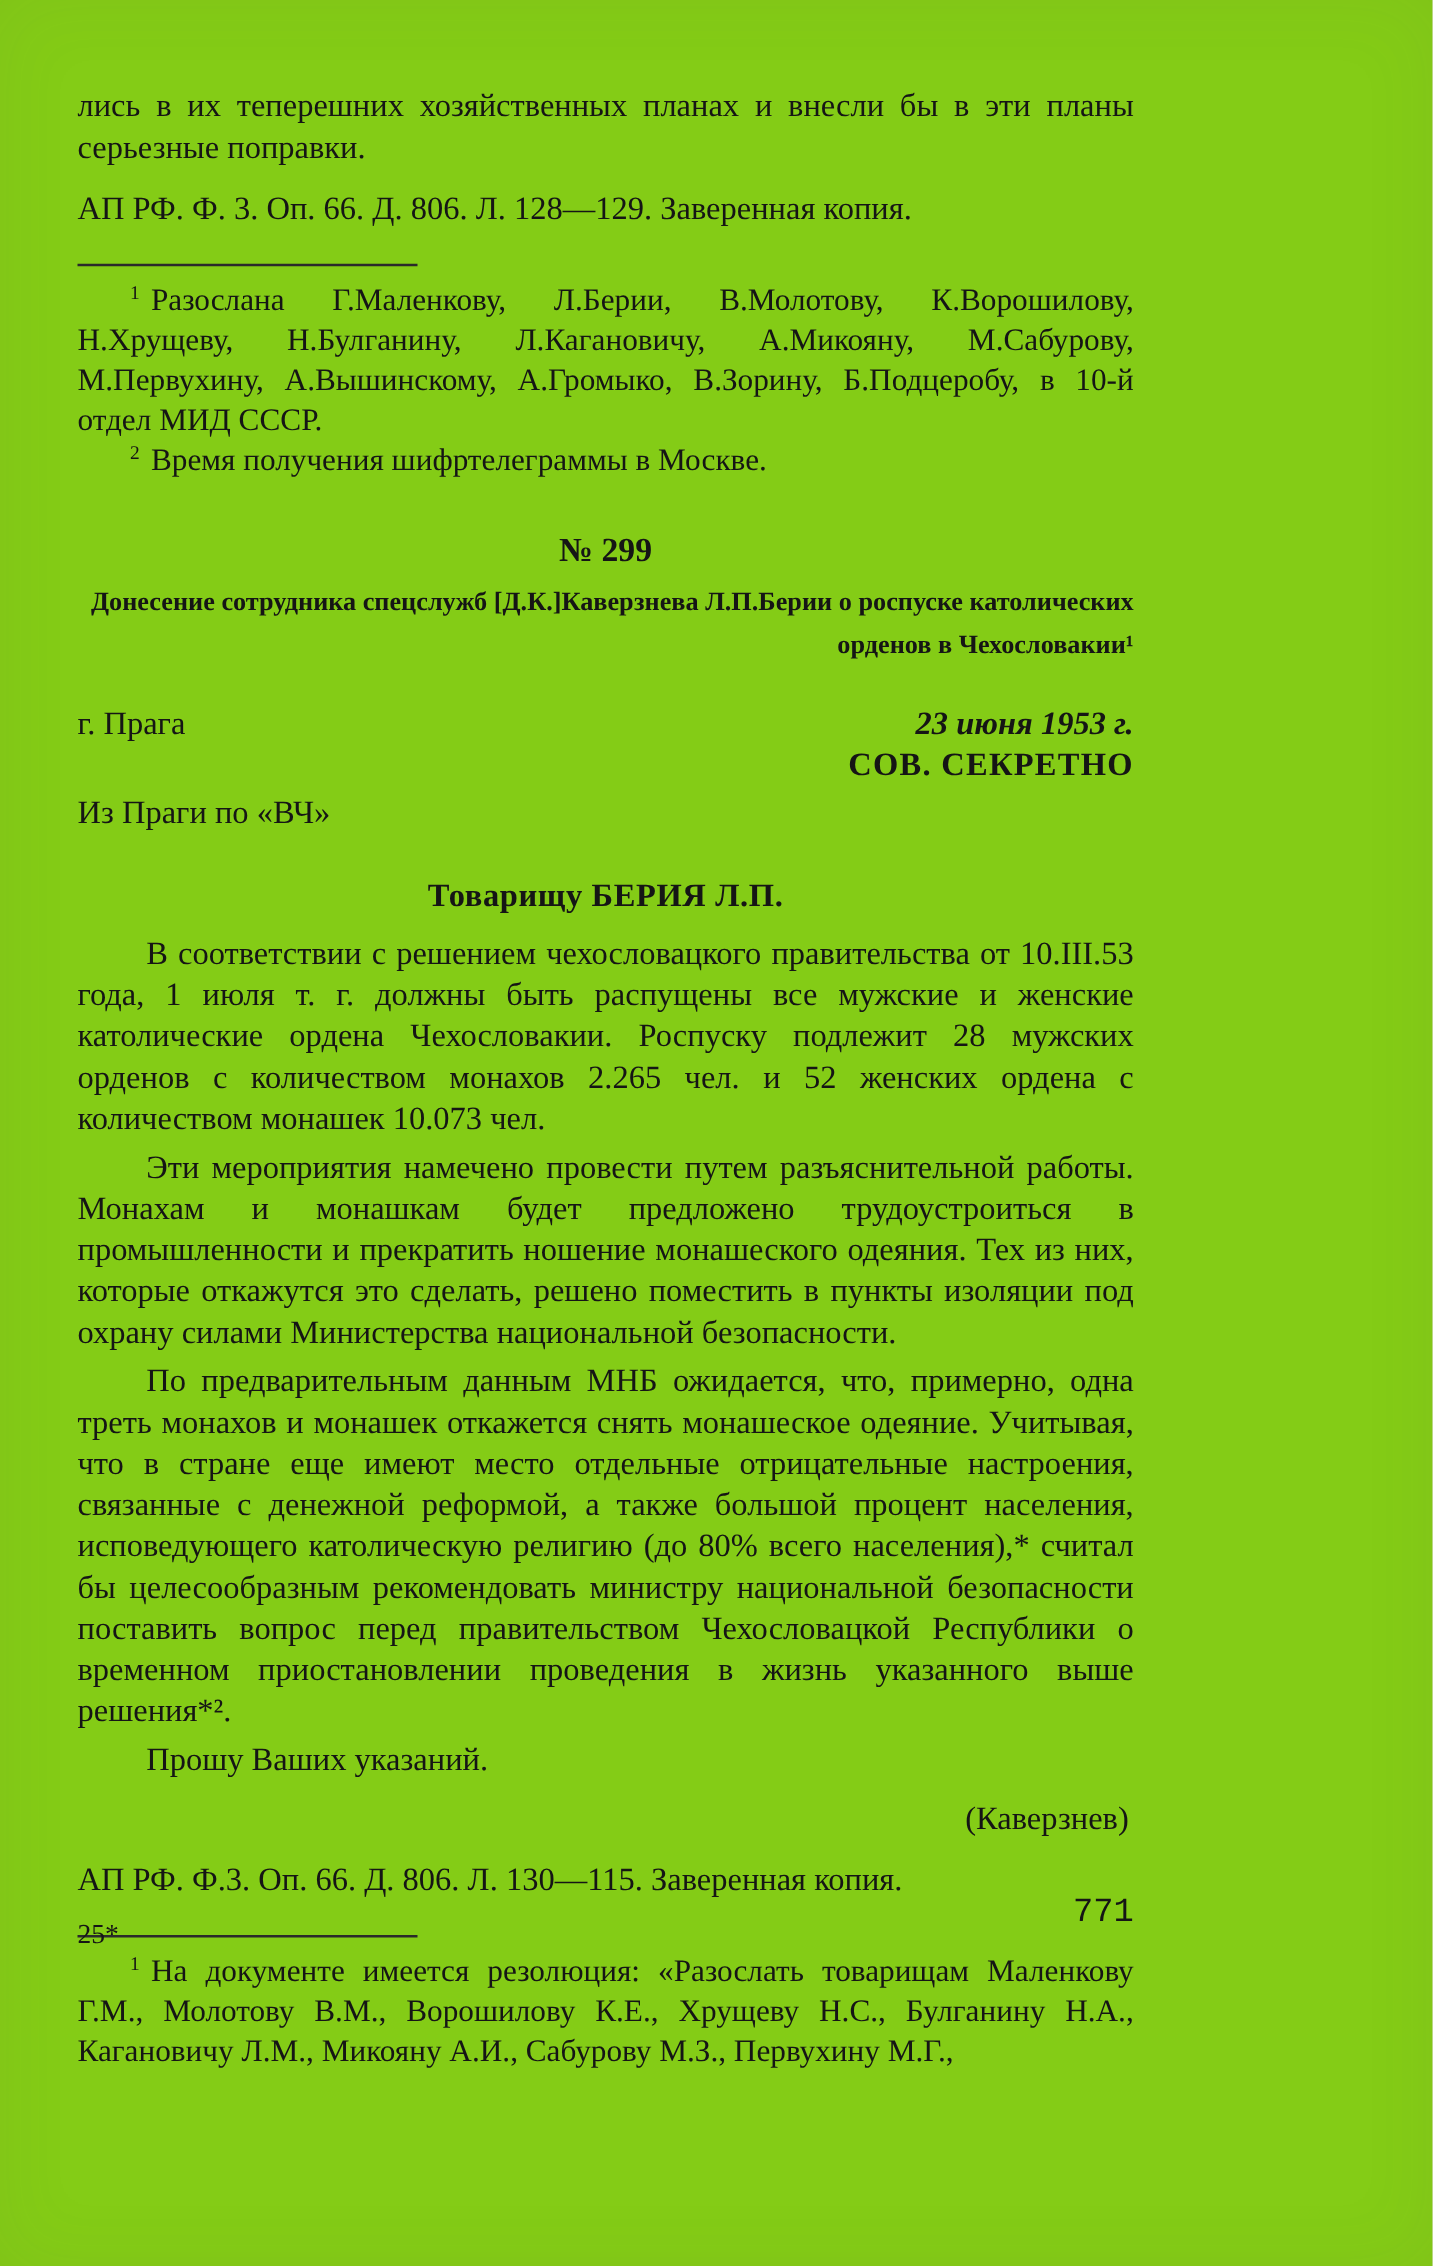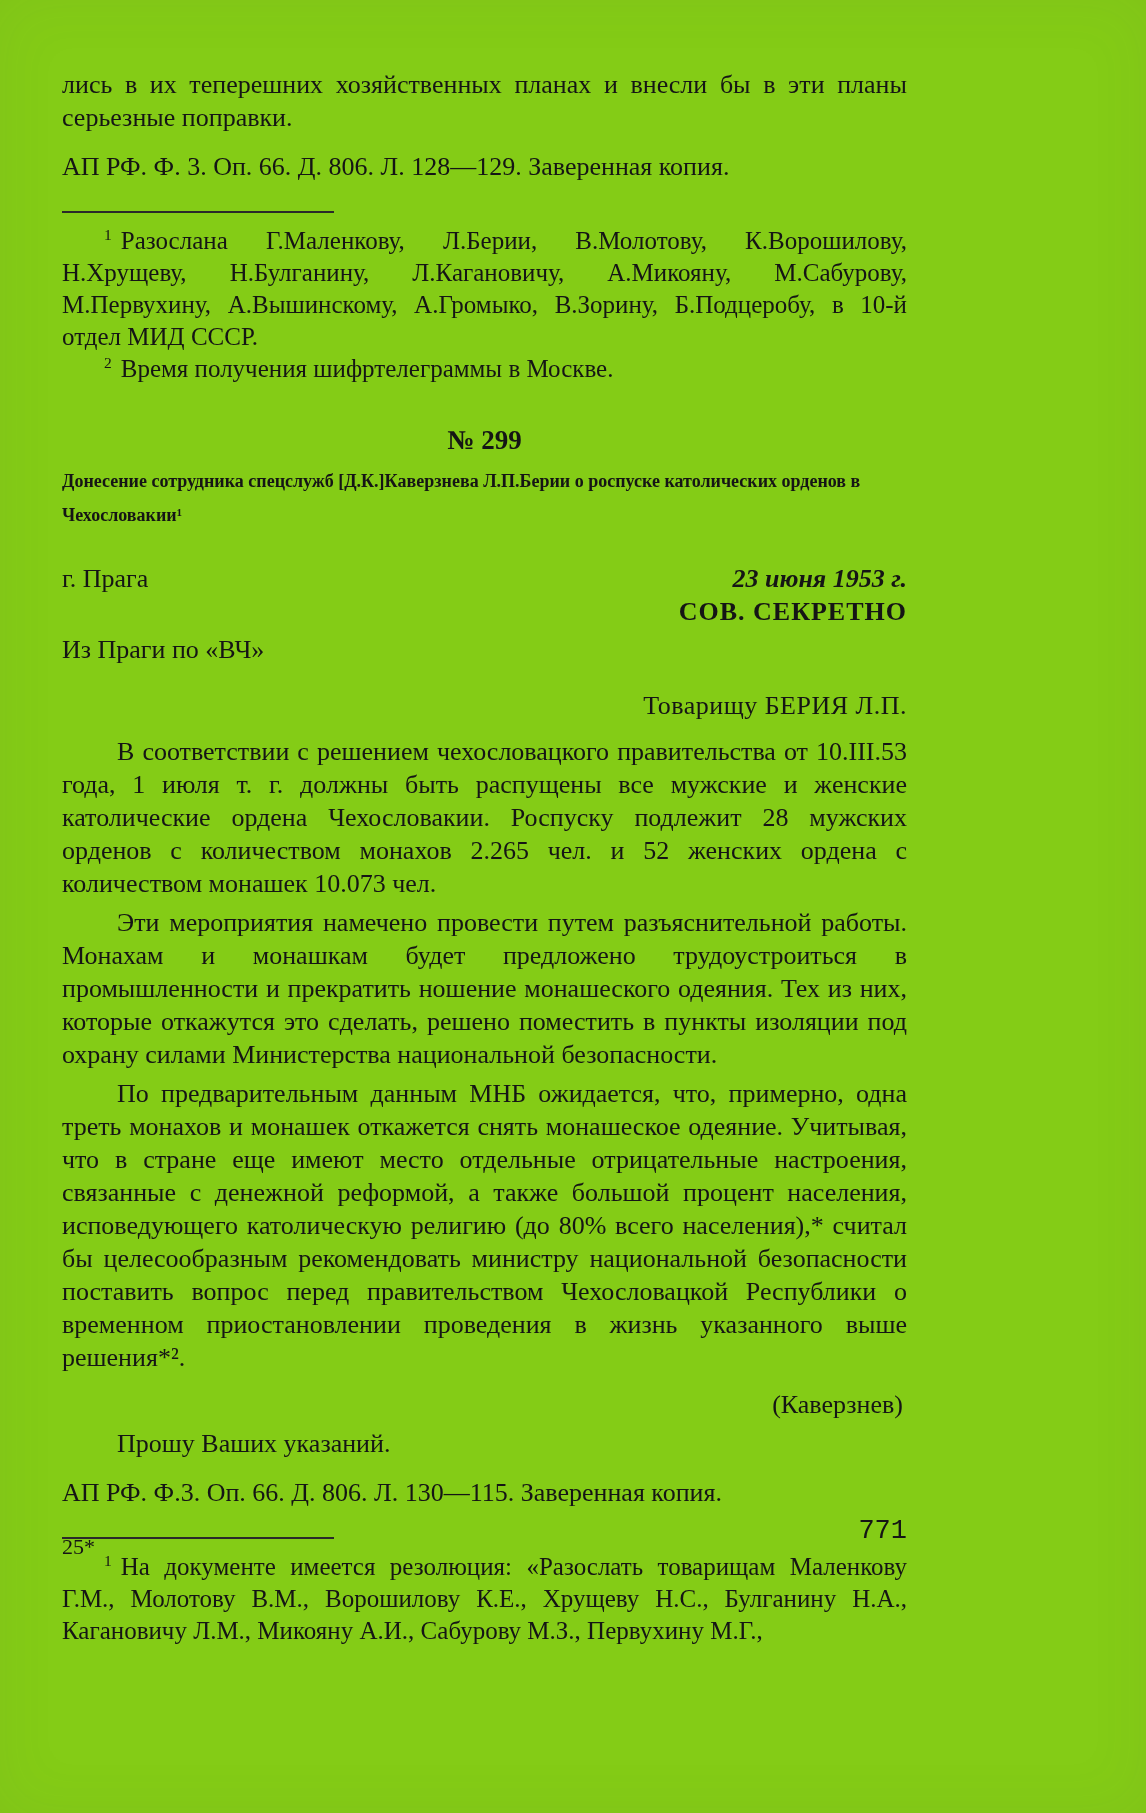--- a/index.html
+++ b/index.html
@@ -38,23 +38,23 @@
     text-indent: 42px;
   }
   sup.fn-marker { font-size: 0.62em; margin-right: 9px; line-height: 0; }
   .doc-number {
     text-align: center;
     font-weight: bold;
     font-size: 27px;
     margin-top: 40px;
   }
   .doc-title {
-    text-align: left;
+    text-align: right;
     font-weight: bold;
-    font-size: 18px;
+    font-size: 21px;
     line-height: 34px;
     margin-top: 8px;
   }
   .meta-row {
     display: flex;
     justify-content: space-between;
     align-items: baseline;
     margin-top: 30px;
     font-size: 26px;
     line-height: 33px;
@@ -62,24 +62,24 @@
   .date { font-style: italic; font-weight: bold; }
   .classification {
     text-align: right;
     font-weight: bold;
     font-size: 26px;
     line-height: 33px;
     letter-spacing: 1px;
   }
   .transmission { font-size: 26px; line-height: 33px; margin-top: 5px; }
   .addressee {
-    text-align: right;
-    font-weight: normal;
+    text-align: center;
+    font-weight: bold;
     font-size: 26px;
-    margin-top: 25px;
+    margin-top: 36px;
     letter-spacing: 0.5px;
   }
   .para { margin-top: 6px; }
   .para-first { margin-top: 14px; }
   .signature { text-align: right; margin-top: 14px; padding-right: 4px; }
   .page-footer {
     position: absolute;
     left: 62px;
     top: 1516px;
     width: 845px;
@@ -122,23 +122,23 @@
       </div>
       <p class="classification">СОВ. СЕКРЕТНО</p>
 
       <p class="transmission">Из Праги по «ВЧ»</p>
 
       <p class="addressee">Товарищу БЕРИЯ Л.П.</p>
 
       <p class="body just indent para para-first">В соответствии с решением чехословацкого правительства от 10.III.53 года, 1 июля т. г. должны быть распущены все мужские и женские католические ордена Чехословакии. Роспуску подлежит 28 мужских орденов с количеством монахов 2.265 чел. и 52 женских ордена с количеством монашек 10.073 чел.</p>
       <p class="body just indent para">Эти мероприятия намечено провести путем разъяснительной работы. Монахам и монашкам будет предложено трудоустроиться в промышленности и прекратить ношение монашеского одеяния. Тех из них, которые откажутся это сделать, решено поместить в пункты изоляции под охрану силами Министерства национальной безопасности.</p>
       <p class="body just indent para">По предварительным данным МНБ ожидается, что, примерно, одна треть монахов и монашек откажется снять монашеское одеяние. Учитывая, что в стране еще имеют место отдельные отрицательные настроения, связанные с денежной реформой, а также большой процент населения, исповедующего католическую религию (до 80% всего населения),* считал бы целесообразным рекомендовать министру национальной безопасности поставить вопрос перед правительством Чехословацкой Республики о временном приостановлении проведения в жизнь указанного выше решения*².</p>
+      <p class="body indent para">Прошу Ваших указаний.</p>
+
       <p class="body signature">(Каверзнев)</p>
-
-      <p class="body indent para">Прошу Ваших указаний.</p>
 
       <p class="body archive">АП РФ. Ф.3. Оп. 66. Д. 806. Л. 130—115. Заверенная копия.</p>
 
       <div class="footnote-rule"></div>
 
       <p class="footnote">
         <sup class="fn-marker">1</sup><span>На документе имеется резолюция: «Разослать товарищам Маленкову Г.М., Молотову В.М., Ворошилову К.Е., Хрущеву Н.С., Булганину Н.А., Кагановичу Л.М., Микояну А.И., Сабурову М.З., Первухину М.Г.,</span>
       </p>
     </section>
   </div>

